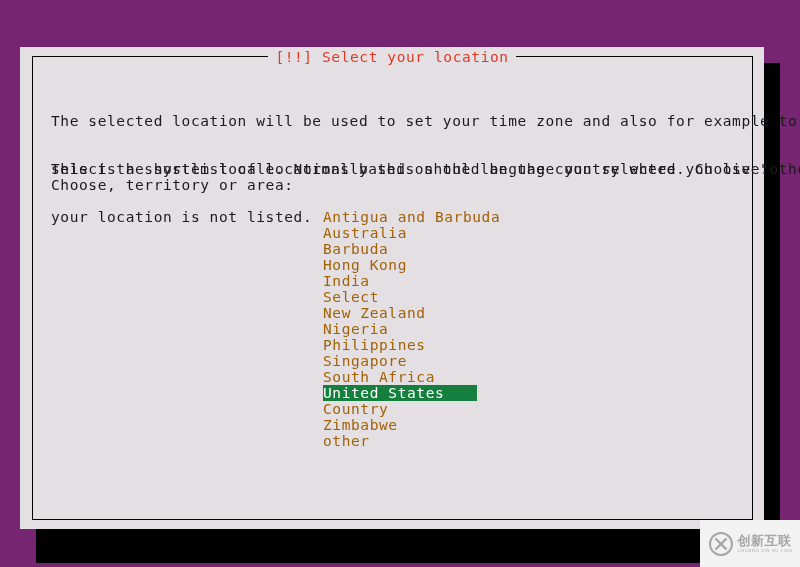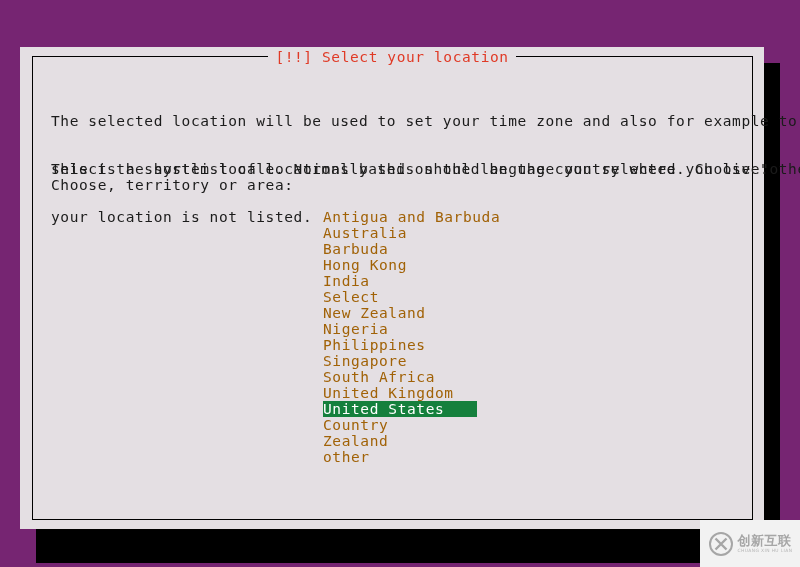--- a/index.html
+++ b/index.html
@@ -211,24 +211,23 @@
         <span class="country-item">Australia</span>
         <span class="country-item">Barbuda</span>
         <span class="country-item">Hong Kong</span>
         <span class="country-item">India</span>
         <span class="country-item">Select</span>
         <span class="country-item">New Zealand</span>
         <span class="country-item">Nigeria</span>
         <span class="country-item">Philippines</span>
         <span class="country-item">Singapore</span>
         <span class="country-item">South Africa</span>
-        <span class="country-item">United Kingdom</span>
         <span class="country-item selected">United States</span>
         <span class="country-item">Country</span>
-        <span class="country-item">Zealand</span>
+        <span class="country-item">Zimbabwe</span>
         <span class="country-item">other</span>
       </div>
 
       <div id="go-back-button">&lt;Go Back&gt;</div>
 
     </div>
   </div>
 
   <div id="console-strip"></div>
 

